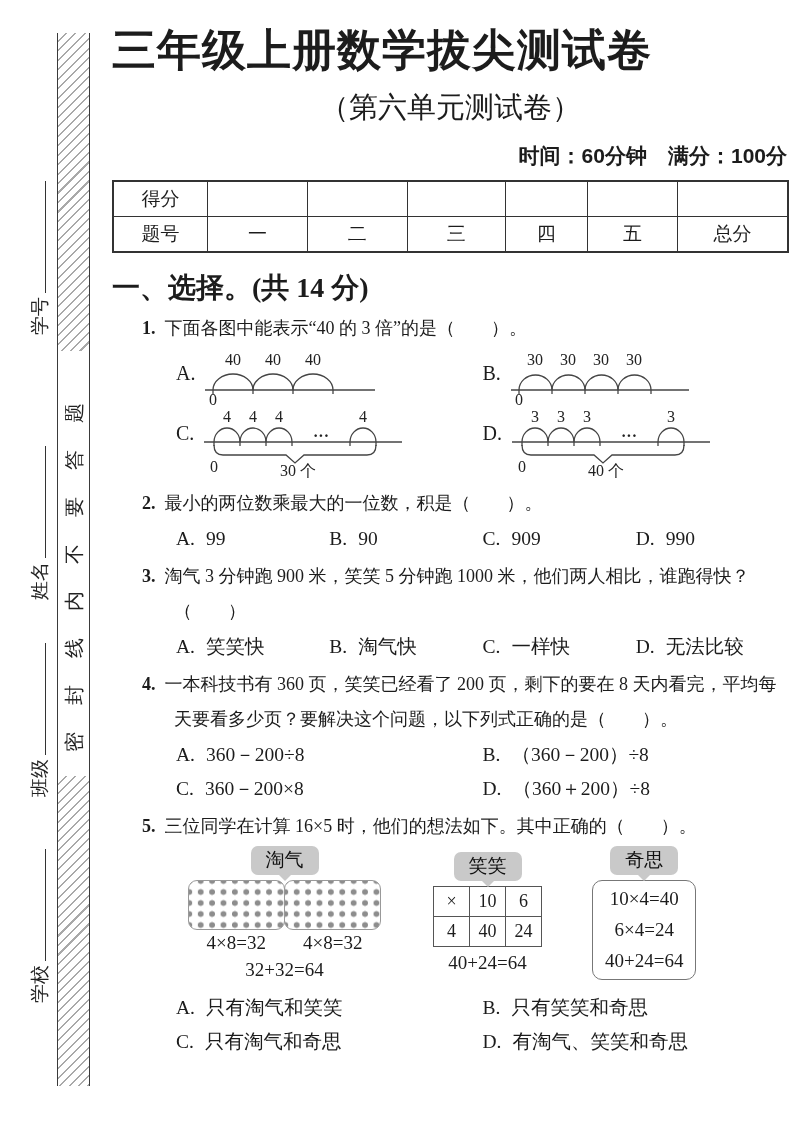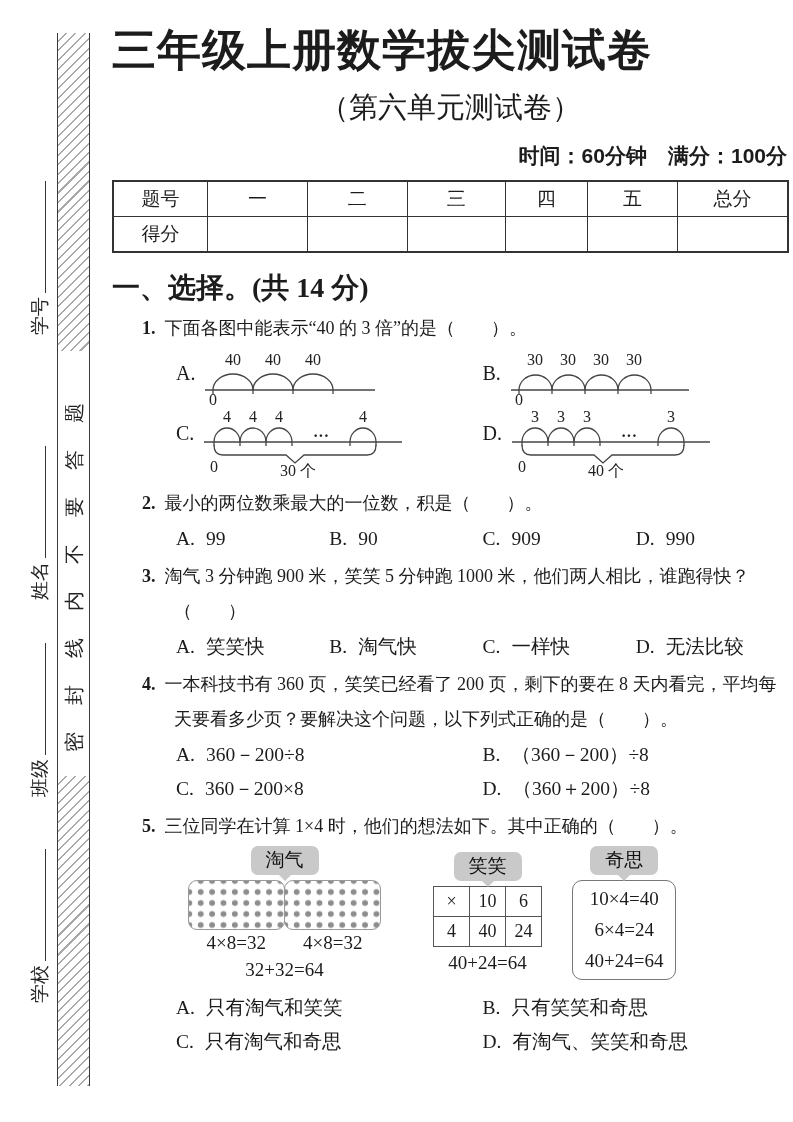--- a/index.html
+++ b/index.html
@@ -92,21 +92,21 @@
   .dot-panels{display:flex;}
   .dot-panel{
     width:97px;height:50px;border:1.3px solid #999;border-radius:9px;box-sizing:border-box;
     background-image:radial-gradient(circle,#8d8d8d 2.6px,rgba(0,0,0,0) 3.3px);
     background-size:11.4px 11px;background-position:6px 5.5px;background-repeat:repeat;
   }
   .dot-panel + .dot-panel{margin-left:-1px;}
   .dot-eqs{display:flex;width:100%;justify-content:space-around;font-size:19px;margin-top:2px;}
   .total-eq{font-size:19px;margin-top:5px;}
   .thought.t2{margin-left:52px;}
-  .thought.t3{margin-left:30px;}
+  .thought.t3{margin-left:50px;}
   table.mult{border-collapse:collapse;border:1.6px solid #555;}
   table.mult td{border:1.3px solid #555;width:33px;height:27px;text-align:center;font-size:18px;}
   .qisi-box{
     border:1.4px solid #777;border-radius:10px;padding:7px 12px;font-size:19px;
     display:flex;flex-direction:column;gap:9px;text-align:center;
   }
 </style>
 </head>
 <body>
 
@@ -144,36 +144,36 @@
         <col style="width:14%">
           <col style="width:14.8%">
           <col style="width:14.8%">
         <col style="width:14.5%">
           <col style="width:12.2%">
           <col style="width:13.3%">
           <col style="width:16.4%">
       </colgroup>
       <tbody>
           <tr>
+        <td>得分</td>
+        <td></td>
+        <td></td>
+        <td></td>
+        <td></td>
+        <td></td>
+        <td></td>
+      </tr>
+      <tr>
         <td>题号</td>
         <td>一</td>
         <td>二</td>
         <td>三</td>
         <td>四</td>
         <td>五</td>
         <td>总分</td>
-      </tr>
-      <tr>
-        <td>得分</td>
-        <td></td>
-        <td></td>
-        <td></td>
-        <td></td>
-        <td></td>
-        <td></td>
       </tr>
     </tbody>
       </table>
 
     <div class="section-head">一、选择。(共 14 分)</div>
 
     <div class="q">
       <span class="qnum">1.</span><span>下面各图中能表示“40 的 3 倍”的是（　　）。</span>
     </div>
 
@@ -330,21 +330,21 @@
           <span class="olabel">C.</span>
           <span>360－200×8</span>
         </div>
       <div class="opt">
           <span class="olabel">D.</span>
           <span>（360＋200）÷8</span>
         </div>
     </div>
 
     <div class="q">
-      <span class="qnum">5.</span><span>三位同学在计算 1×4 时，他们的想法如下。其中正确的（　　）。</span>
+      <span class="qnum">5.</span><span>三位同学在计算 16×5 时，他们的想法如下。其中正确的（　　）。</span>
     </div>
 
     <div class="thoughts">
 
       <div class="thought">
         <div class="tag">淘气</div>
         <div class="dot-panels">
           <div class="dot-panel"></div>
           <div class="dot-panel"></div>
         </div>

